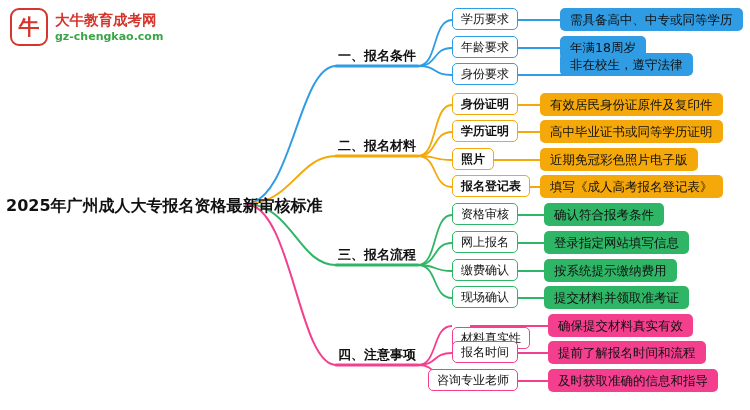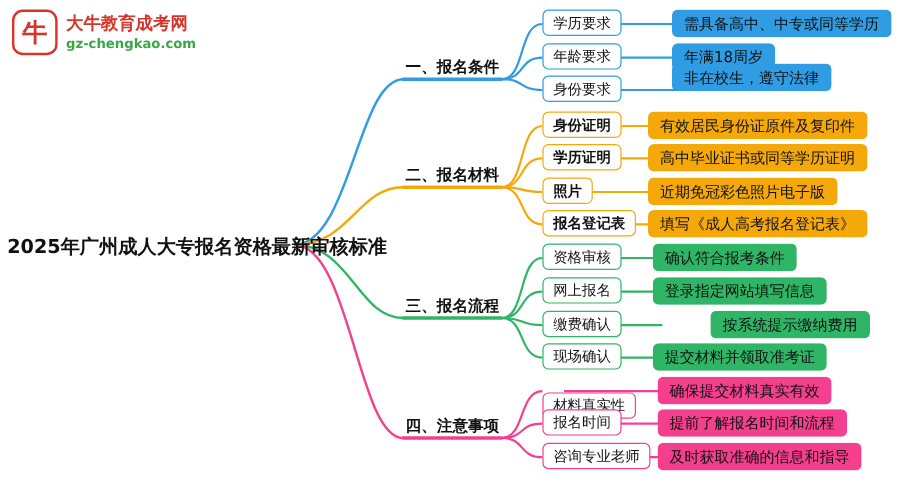--- a/index.html
+++ b/index.html
@@ -132,23 +132,23 @@
 <div class="node value f-orange" style="left:540px; top:148px;">近期免冠彩色照片电子版</div>
 <div class="node sub-label c-orange" style="left:452px; top:175px;">报名登记表</div>
 <div class="node value f-orange" style="left:540px; top:175px;">填写《成人高考报名登记表》</div>
 
 <div class="node branch-label" style="left:338px; top:246px;">三、报名流程</div>
 <div class="node sub-label c-green" style="left:452px; top:203px;">资格审核</div>
 <div class="node value f-green" style="left:544px; top:203px;">确认符合报考条件</div>
 <div class="node sub-label c-green" style="left:452px; top:231px;">网上报名</div>
 <div class="node value f-green" style="left:544px; top:231px;">登录指定网站填写信息</div>
 <div class="node sub-label c-green" style="left:452px; top:259px;">缴费确认</div>
-<div class="node value f-green" style="left:544px; top:259px;margin-left:48px;">按系统提示缴纳费用</div>
+<div class="node value f-green" style="left:544px; top:259px;">按系统提示缴纳费用</div>
 <div class="node sub-label c-green" style="left:452px; top:286px;">现场确认</div>
 <div class="node value f-green" style="left:544px; top:286px;">提交材料并领取准考证</div>
 
 <div class="node branch-label" style="left:338px; top:346px;">四、注意事项</div>
 <div class="node sub-label c-pink" style="left:452px; top:306px;margin-top:21px;">材料真实性</div>
 <div class="node value f-pink" style="left:548px; top:314px;">确保提交材料真实有效</div>
 <div class="node sub-label c-pink" style="left:452px; top:341px;">报名时间</div>
 <div class="node value f-pink" style="left:548px; top:341px;">提前了解报名时间和流程</div>
-<div class="node sub-label c-pink" style="left:452px; top:369px;text-align:center;">咨询专业老师</div>
+<div class="node sub-label c-pink" style="left:428px; top:369px;text-align:center;">咨询专业老师</div>
 <div class="node value f-pink" style="left:548px; top:369px;">及时获取准确的信息和指导</div>
 
 </body></html>

